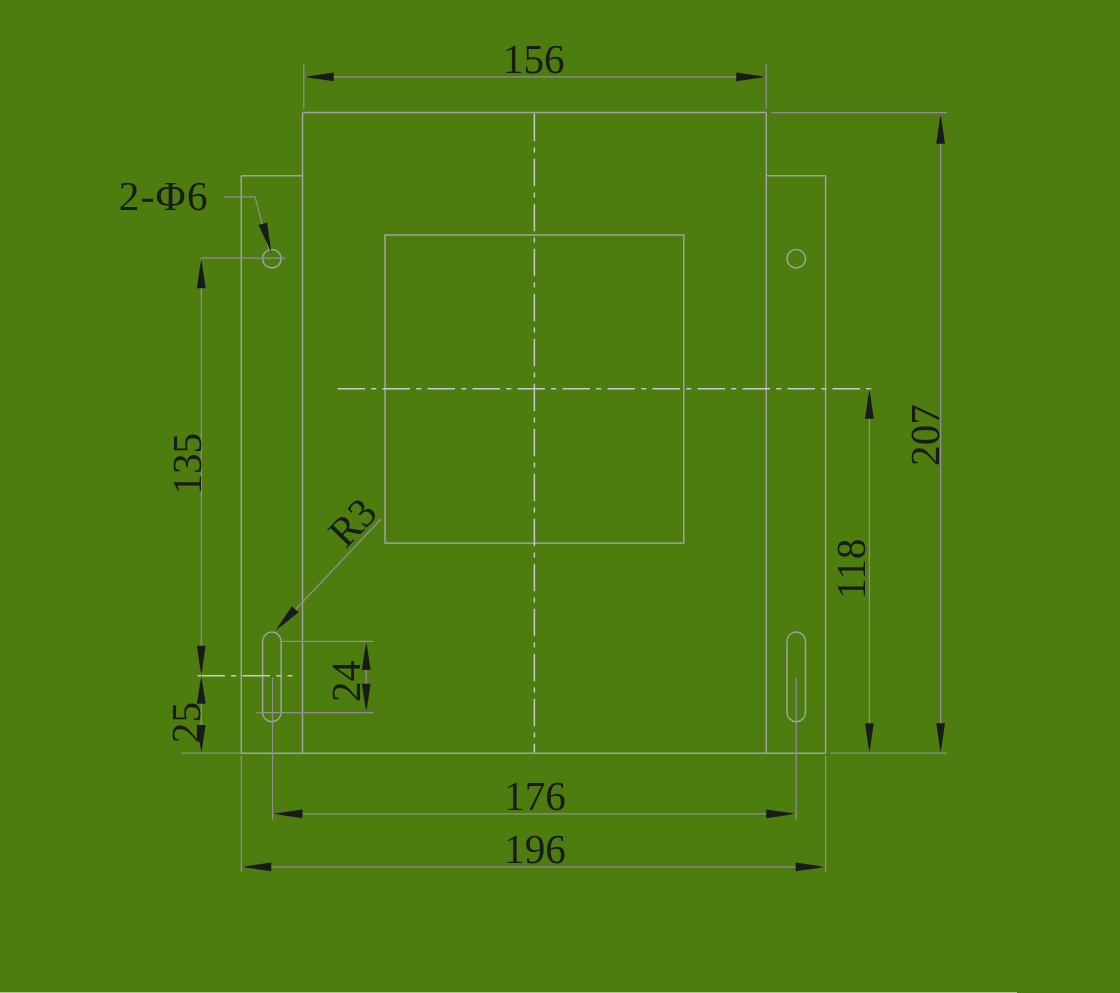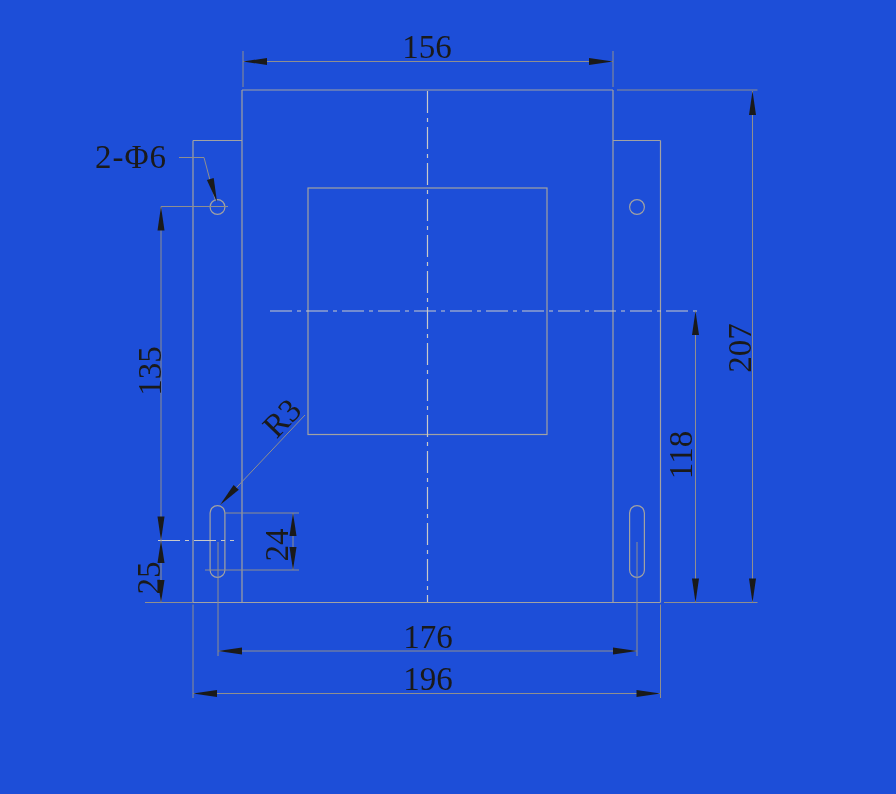--- a/index.html
+++ b/index.html
@@ -4,21 +4,21 @@
 <style>
   html, body {
     margin: 0;
     padding: 0;
     background: #ffffff;
   }
   .canvas {
     position: relative;
     width: 896px;
     height: 794px;
-    background: #1d4ed8;
+    background: #4d7c0f;
     overflow: hidden;
   }
   svg {
     display: block;
   }
   .dim-text {
     font-family: "Liberation Serif", "DejaVu Serif", serif;
     font-size: 33px;
   }
   .callout-text {

